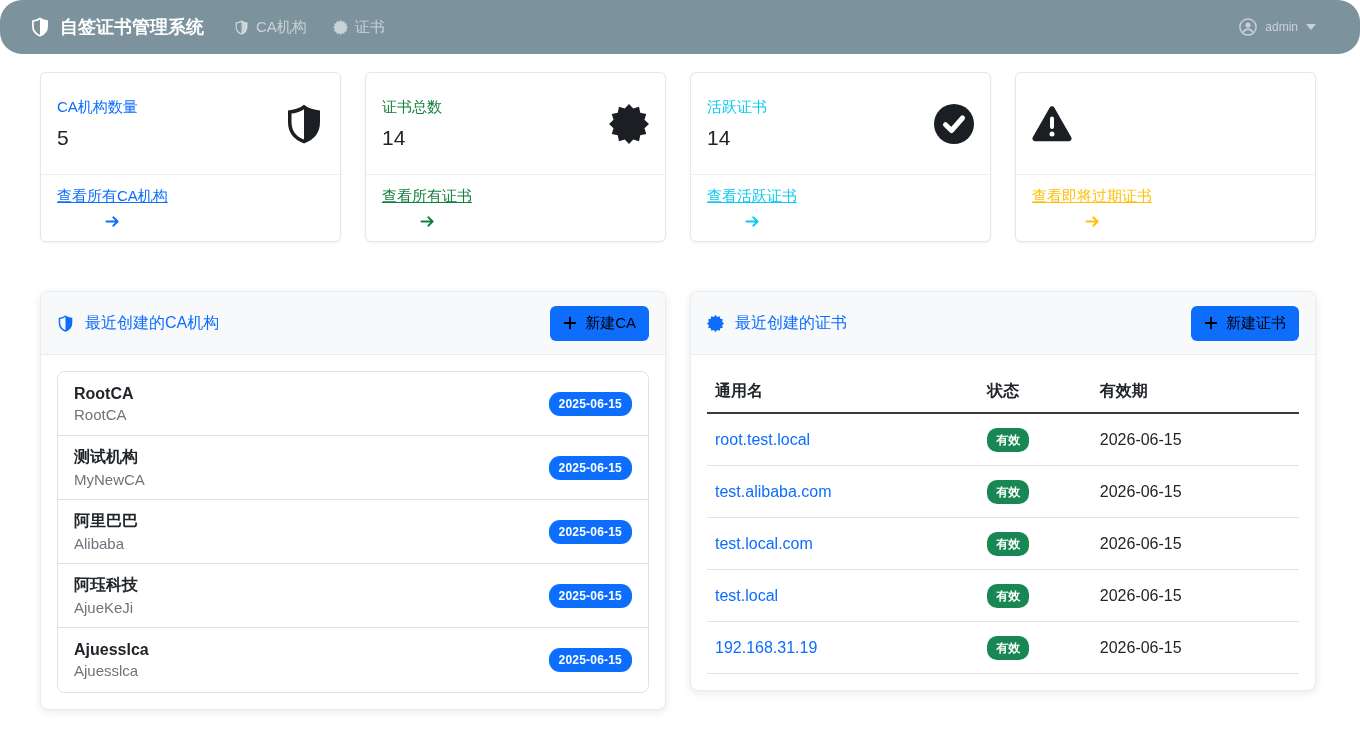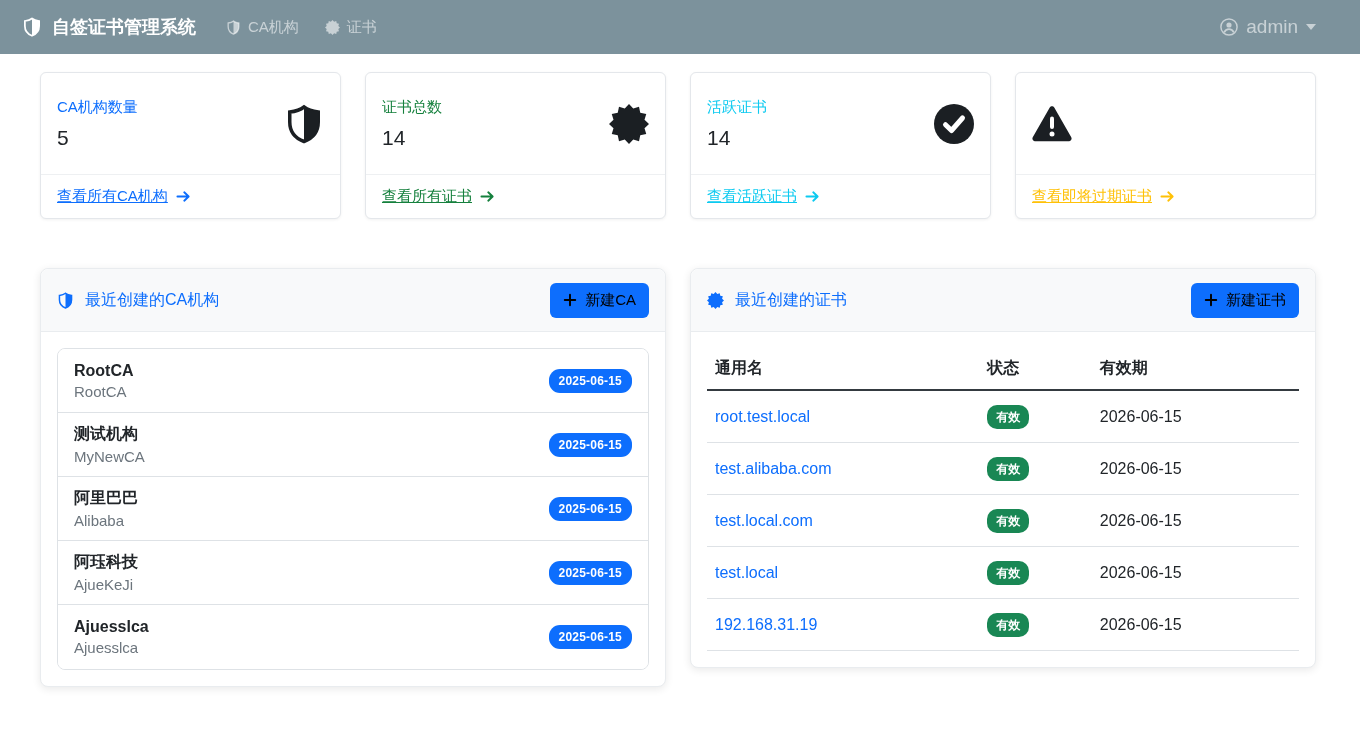--- a/index.html
+++ b/index.html
@@ -4,44 +4,44 @@
 <style>
   * { margin:0; padding:0; box-sizing:border-box; }
   html,body { width:1360px; height:743px; background:#fff; overflow:hidden;
     font-family:"Liberation Sans", sans-serif; color:#212529; }
 
   
   .ic { display:inline-block; vertical-align:middle; flex:none; }
 
   
   .navbar { height:54px; background:#7c929c; display:flex; align-items:center;
-    padding:0 44px 0 22px; }
+    padding:0 44px 0 30px;border-radius:22px; }
   .brand { display:flex; align-items:center; gap:10px; color:#fff;
     font-weight:700; font-size:18px; cursor:pointer; }
   .nav-links { display:flex; gap:26px; margin-left:30px; }
   .nav-link { display:flex; align-items:center; gap:7px;
     color:rgba(255,255,255,.58); font-size:15px; cursor:pointer; }
   .nav-right { margin-left:auto; display:flex; align-items:center; gap:8px;
-    color:rgba(255,255,255,.58); font-size:19px; cursor:pointer; }
+    color:rgba(255,255,255,.58); font-size:12px; cursor:pointer; }
 
   
   .content { margin:18px 44px 0 40px; }
   .stats-row { display:flex; gap:24px; }
   .panels-row { display:flex; gap:24px; margin-top:49px; align-items:flex-start; }
 
   
   .stat-card { flex:1; background:#fff; border:1px solid #e4e7eb; border-radius:6px;
     box-shadow:0 1px 3px rgba(0,0,0,.06); }
   .stat-body { display:flex; justify-content:space-between; align-items:center;
     padding:20px 16px; height:101px; }
   .stat-title { font-size:15px; margin-bottom:9px; }
   .stat-value { font-size:21px; color:#212529; }
   .stat-footer { border-top:1px solid #eef0f2; padding:12px 16px; }
   .stat-link { font-size:15px; text-decoration:underline; cursor:pointer;
-    display:inline-flex; align-items:center; gap:8px; }
+    display:inline-flex; align-items:center; gap:8px;flex-direction:column; }
   .stat-icon { width:40px; height:40px; color:#1b1f23; }
 
   .c-primary { color:#0d6efd; } .c-success { color:#15803d; }
   .c-info { color:#0dcaf0; }  .c-warning { color:#ffc107; }
 
   
   .panel { flex:1; background:#fff; border:1px solid #e9ecef; border-radius:8px;
     box-shadow:0 2px 8px rgba(0,0,0,.09); }
   .panel-header { display:flex; justify-content:space-between; align-items:center;
     background:#f8f9fa; border-bottom:1px solid #e9ecef;

